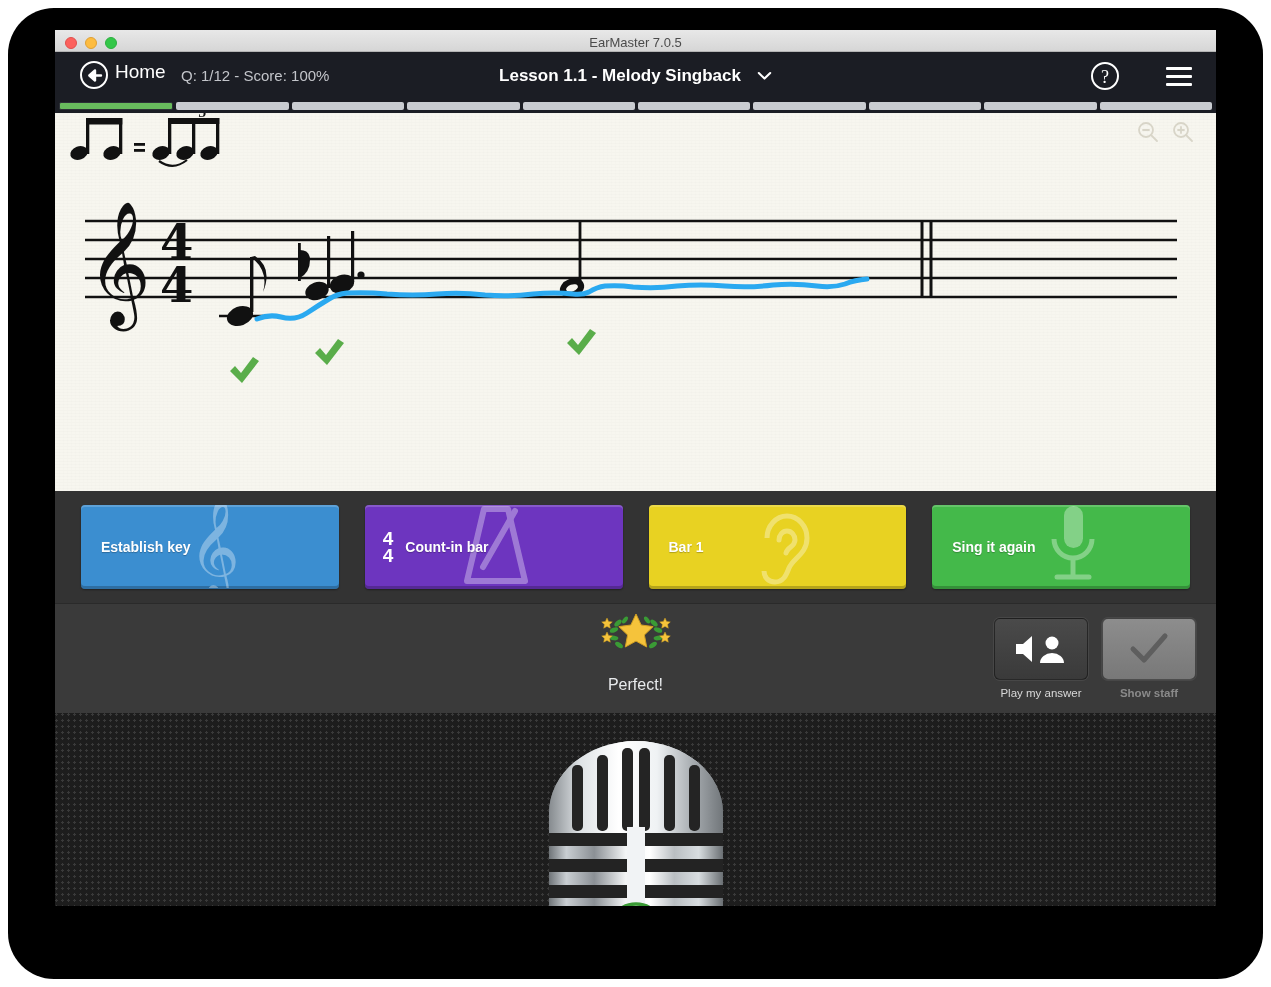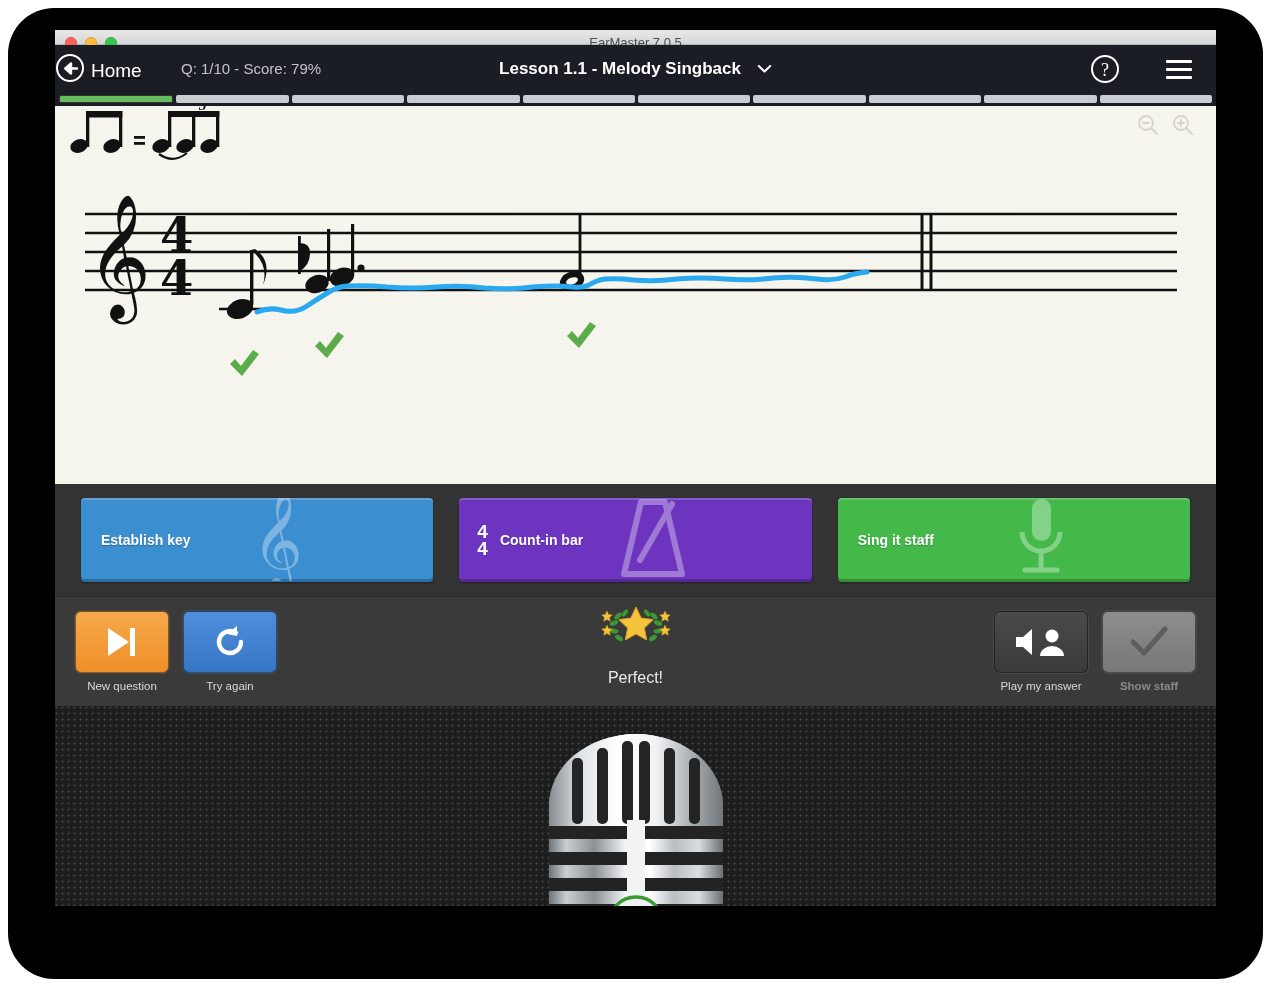--- a/index.html
+++ b/index.html
@@ -24,21 +24,21 @@
     position: absolute;
     left: 55px; top: 30px;
     width: 1161px; height: 876px;
     background: #1b1d24;
     overflow: hidden;
   }
 
   
   #titlebar {
     position: relative;
-    height: 15px;
+    height: 22px;
     background: linear-gradient(to bottom, #e8e8e8 0%, #d6d6d6 100%);
     border-bottom: 1px solid #b4b4b4;
   }
   .traffic {
     position: absolute; top: 7px;
     width: 12px; height: 12px; border-radius: 50%;
   }
   .traffic.red    { left: 10px;  background: #fc615d; border: 0.5px solid #e0504d; }
   .traffic.yellow { left: 30px;  background: #fdbc40; border: 0.5px solid #dfa034; }
   .traffic.green  { left: 50px;  background: #34c749; border: 0.5px solid #2daf40; }
@@ -48,24 +48,23 @@
     font-size: 13px; color: #4b4b4b;
   }
 
   
   #header {
     position: relative;
     height: 48px;
     background: #1b1d24;
   }
   #home-btn {
-    position: absolute; left: 1px; top: 9px;
-    display: flex; align-items: flex-end; gap: 7px;
+    position: absolute; left: 25px; top: 9px;
+    display: flex; align-items: flex-start; gap: 7px;
     cursor: pointer;
-    text-decoration: underline;
   }
   #back-circle {
     width: 28px; height: 28px; border-radius: 50%;
     border: 2.5px solid #ffffff;
     display: flex; align-items: center; justify-content: center;
   }
   #home-label { font-size: 19px; color: #ffffff; }
   #qscore {
     position: absolute; left: 126px; top: 15px;
     font-size: 15px; color: #c3c5ca;
@@ -205,21 +204,21 @@
 
     <div id="home-btn">
       <div id="back-circle">
         <svg width="17" height="17" viewBox="0 0 17 17">
           <path d="M15 8.5 H5 M9 3.5 L3.3 8.5 L9 13.5 Z" fill="#fff" stroke="#fff" stroke-width="2.4" stroke-linejoin="round" stroke-linecap="round"></path>
         </svg>
       </div>
       <span id="home-label">Home</span>
     </div>
 
-    <div id="qscore">Q: 1/10 - Score: 79%</div>
+    <div id="qscore">Q: 1/12 - Score: 100%</div>
 
     <div id="lesson-title-wrap">
       <span id="lesson-title">Lesson 1.1 - Melody Singback</span>
       <svg id="lesson-chevron" width="15" height="10" viewBox="0 0 15 10">
         <path d="M1.8 2 L7.5 7.6 L13.2 2" fill="none" stroke="#fff" stroke-width="2.1" stroke-linecap="round" stroke-linejoin="round"></path>
       </svg>
     </div>
 
     <svg id="help-btn" width="30" height="30" viewBox="0 0 30 30">
       <circle cx="15" cy="15" r="13" fill="none" stroke="#fff" stroke-width="2"></circle>
@@ -361,52 +360,39 @@
         <div class="stage-tsig">
           <div>4</div>
           <div>4</div>
         </div>
         <div class="stage-label" style="margin-left: 12px;">Count-in bar</div>
         <div class="stage-icon"><svg width="78" height="80" viewBox="0 0 78 80">
             <path d="M27 4 L51 4 L68 76 L10 76 Z" fill="none" stroke="#fff" stroke-width="6" stroke-linejoin="round"></path>
             <line x1="58" y1="6" x2="26" y2="62" stroke="#fff" stroke-width="6" stroke-linecap="round"></line>
           </svg></div>
       </div>
+      <div class="stage" style="background: linear-gradient(rgb(232, 210, 34) 0%, rgb(232, 210, 34) 100%);">
+        <div class="stage-label">Bar 1</div>
+        <div class="stage-icon"><svg width="66" height="86" viewBox="0 0 66 86">
+            <path d="M14 36 a20 22 0 0 1 40 0 c0 16 -14 20 -18 30 c-3 8 -6 14 -14 14 c-7 0 -11 -5 -11 -11" fill="none" stroke="#fff" stroke-width="5"></path>
+            <path d="M26 38 a8 9 0 0 1 16 0 c0 7 -8 7 -9 13" fill="none" stroke="#fff" stroke-width="5" stroke-linecap="round"></path>
+          </svg></div>
+      </div>
       <div class="stage" style="background: linear-gradient(rgb(68, 185, 74) 0%, rgb(68, 185, 74) 100%);">
-        <div class="stage-label">Sing it staff</div>
+        <div class="stage-label">Sing it again</div>
         <div class="stage-icon"><svg width="58" height="84" viewBox="0 0 58 84">
             <rect x="20" y="3" width="19" height="42" rx="9.5" fill="#fff"></rect>
             <path d="M10 36 a19 19 0 0 0 38 0" fill="none" stroke="#fff" stroke-width="5"></path>
             <line x1="29" y1="55" x2="29" y2="72" stroke="#fff" stroke-width="5"></line>
             <line x1="13" y1="74" x2="45" y2="74" stroke="#fff" stroke-width="5" stroke-linecap="round"></line>
           </svg></div>
       </div>
     </div>
 
   <div id="controls">
-    <div class="ctrl-group" id="ctrl-left">
-        <div class="ctrl">
-          <div class="ctrl-btn orange">
-            <svg width="40" height="34" viewBox="0 0 40 34">
-              <path d="M6 3 L27 17 L6 31 Z" fill="#fff"></path>
-              <rect x="28" y="3" width="5" height="28" fill="#fff"></rect>
-            </svg>
-          </div>
-          <div class="ctrl-caption">New question</div>
-        </div>
-        <div class="ctrl">
-          <div class="ctrl-btn blue">
-            <svg width="36" height="36" viewBox="0 0 36 36">
-              <path d="M29 18 a11 11 0 1 1 -5 -9.2" fill="none" stroke="#fff" stroke-width="4.4" stroke-linecap="round"></path>
-              <path d="M25 2 L25 12 L15 10 Z" fill="#fff"></path>
-            </svg>
-          </div>
-          <div class="ctrl-caption">Try again</div>
-        </div>
-      </div>
 
     <div id="verdict">
       <svg width="76" height="40" viewBox="0 0 76 40">
 
         <g fill="#3a9b35">
           <ellipse cx="20" cy="11" rx="4.4" ry="2.3" transform="rotate(-42 20 11)"></ellipse>
           <ellipse cx="16" cy="18" rx="4.4" ry="2.3" transform="rotate(-22 16 18)"></ellipse>
           <ellipse cx="16" cy="26" rx="4.4" ry="2.3" transform="rotate(8 16 26)"></ellipse>
           <ellipse cx="21" cy="33" rx="4.4" ry="2.3" transform="rotate(34 21 33)"></ellipse>
           <ellipse cx="27" cy="8" rx="4" ry="2.1" transform="rotate(-52 27 8)"></ellipse>

